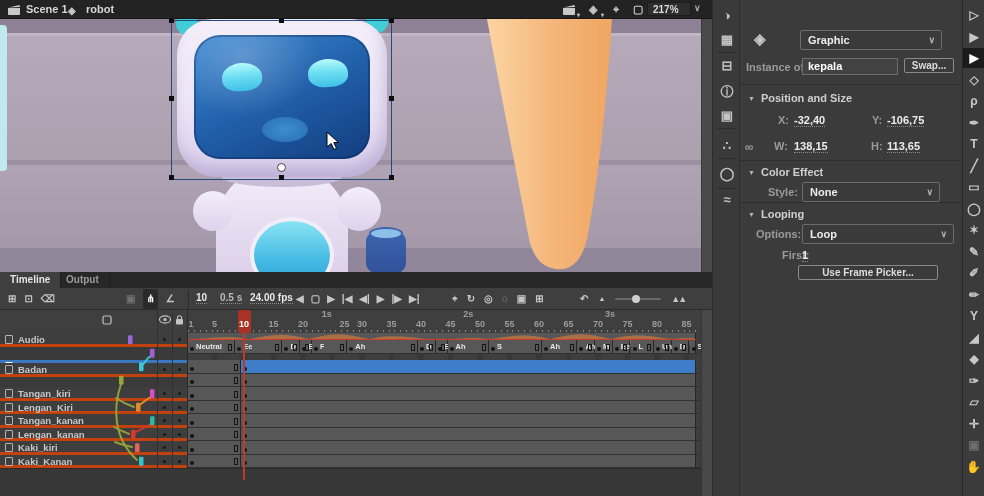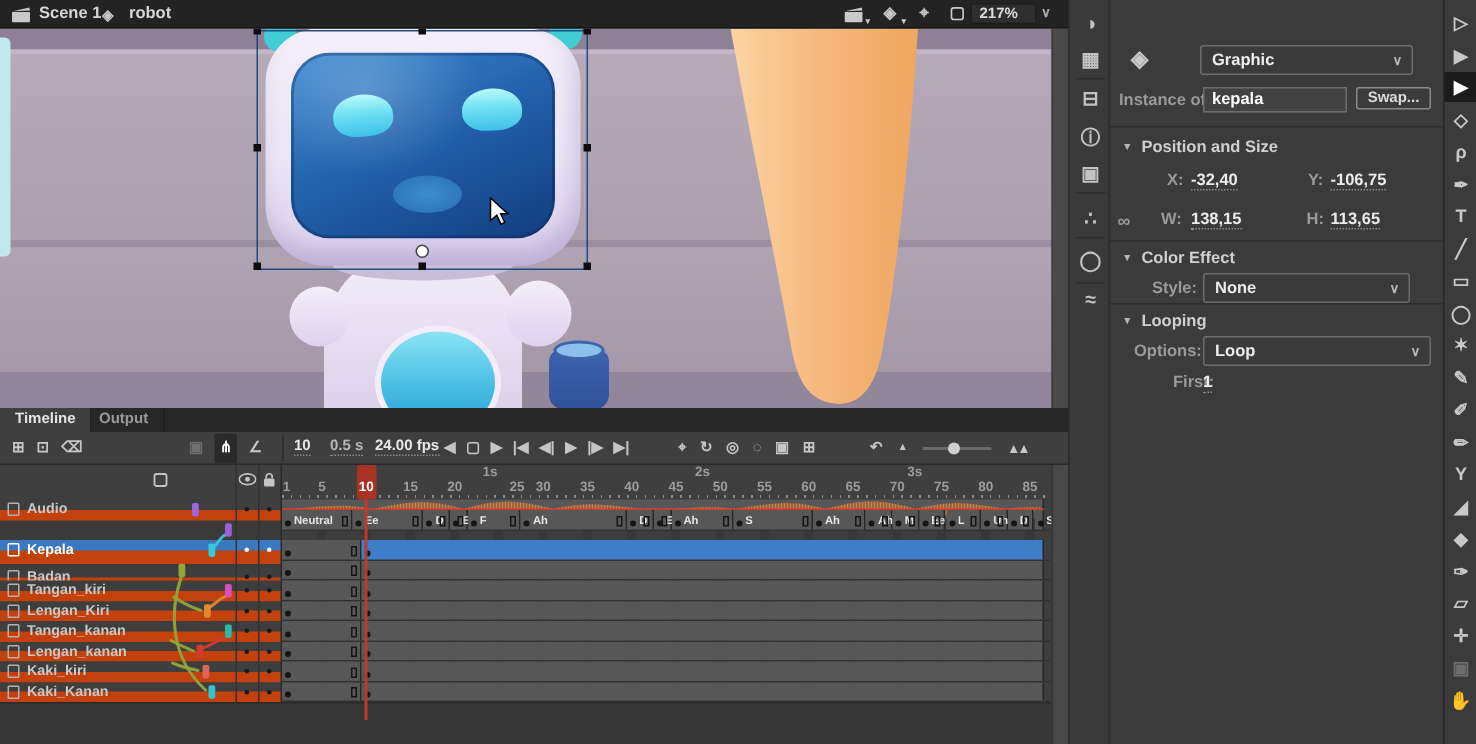--- a/index.html
+++ b/index.html
@@ -86,21 +86,21 @@
   .rnum.cur{color:#fff;}
   .rsec{position:absolute;top:-1px;font-size:9px;color:#9c9c9c;transform:translateX(-50%);}
   #rticks{position:absolute;left:0;bottom:1px;width:512px;height:2px;background:repeating-linear-gradient(90deg,#888 0 1px,transparent 1px 5.9px);}
   #ph-mark{position:absolute;top:0;width:13px;height:23px;border-radius:2px;z-index:1;}
   #ph-line{position:absolute;top:61px;width:1.5px;height:147px;z-index:8;}
 
   #layers-bg{position:absolute;left:0;top:61px;width:188px;height:135px;background:#3a3a3a;}
   #frames-bg{position:absolute;left:188px;top:61px;width:512px;height:135px;background:#3e3e3e;}
   #frames-stripes{position:absolute;left:188px;top:61px;width:512px;height:135px;background:repeating-linear-gradient(90deg,transparent 0 23.6px,rgba(0,0,0,.10) 23.6px 29.5px);}
   .colsep{position:absolute;top:38px;width:1px;height:158px;background:#323232;}
-  .lrow{position:absolute;left:0;width:188px;height:13.5px;border-bottom:7px solid #c2410c;background:#3e3e3e;cursor:pointer;}
+  .lrow{position:absolute;left:0;width:188px;height:13.5px;border-bottom:3px solid #c2410c;background:#3e3e3e;cursor:pointer;}
   .lrow.sel{background:#3a78c2;}
   .licon{position:absolute;left:5px;top:2px;width:8px;height:9px;border:1px solid #b2b2b2;border-radius:1px;}
   .lrow.sel .licon{border-color:#fff;}
   .lname{position:absolute;left:18px;top:1px;font-size:9.5px;color:#c8c8c8;white-space:nowrap;}
   .lrow.sel .lname{color:#fff;}
   .ldot{position:absolute;top:5px;width:3px;height:3px;border-radius:50%;background:#191919;}
   .lrow.sel .ldot{background:#fff;}
   #wires{position:absolute;left:0;top:61px;z-index:3;pointer-events:none;}
 
   .frow{position:absolute;left:188px;width:512px;height:13.5px;border-bottom:1px solid #313131;cursor:pointer;}
@@ -245,20 +245,21 @@
     <div class="psect" style="left:8px;top:208px;">
       <span class="tri">▼</span><span>Looping</span>
     </div>
     <span class="plabel" style="left:16px;top:228px;">Options:</span>
     <div class="pdrop" style="left:62px;top:224px;width:152px;">
       <span>Loop</span>
       <span class="chev">∨</span>
     </div>
     <span class="plabel" style="left:42px;top:249px;">First:</span>
     <span class="pvalue" style="left:62px;top:249px;">1</span>
+    <div class="pbtn" style="left:58px;top:265px;width:140px;">Use Frame Picker...</div>
   </div>
 
   <div id="tools">
       <span class="tool" style="top: 5px;">▷</span>
       <span class="tool" style="top: 26.5px;">▶</span>
       <span class="tool active" style="top: 48px;">▶</span>
       <span class="tool" style="top: 69.5px;">◇</span>
       <span class="tool" style="top: 91px;">ρ</span>
       <span class="tool" style="top: 112.5px;">✒</span>
       <span class="tool" style="top: 134px;">T</span>
@@ -382,21 +383,21 @@
           <span class="lname">Mulut</span>
           <span class="ldot" style="left: 163px;"></span>
           <span class="ldot" style="left: 178px;"></span>
         </div>
         <div class="lrow sel" style="top: 88px; background: rgb(58, 120, 194);">
           <span class="licon"></span>
           <span class="lname">Kepala</span>
           <span class="ldot" style="left: 163px;"></span>
           <span class="ldot" style="left: 178px;"></span>
         </div>
-        <div class="lrow" style="top: 106px; text-align: right;">
+        <div class="lrow" style="top: 91px; text-align: right;">
           <span class="licon"></span>
           <span class="lname">Badan</span>
           <span class="ldot" style="left: 163px;"></span>
           <span class="ldot" style="left: 178px;"></span>
         </div>
         <div class="lrow" style="top: 115px;">
           <span class="licon"></span>
           <span class="lname">Tangan_kiri</span>
           <span class="ldot" style="left: 163px;"></span>
           <span class="ldot" style="left: 178px;"></span>

